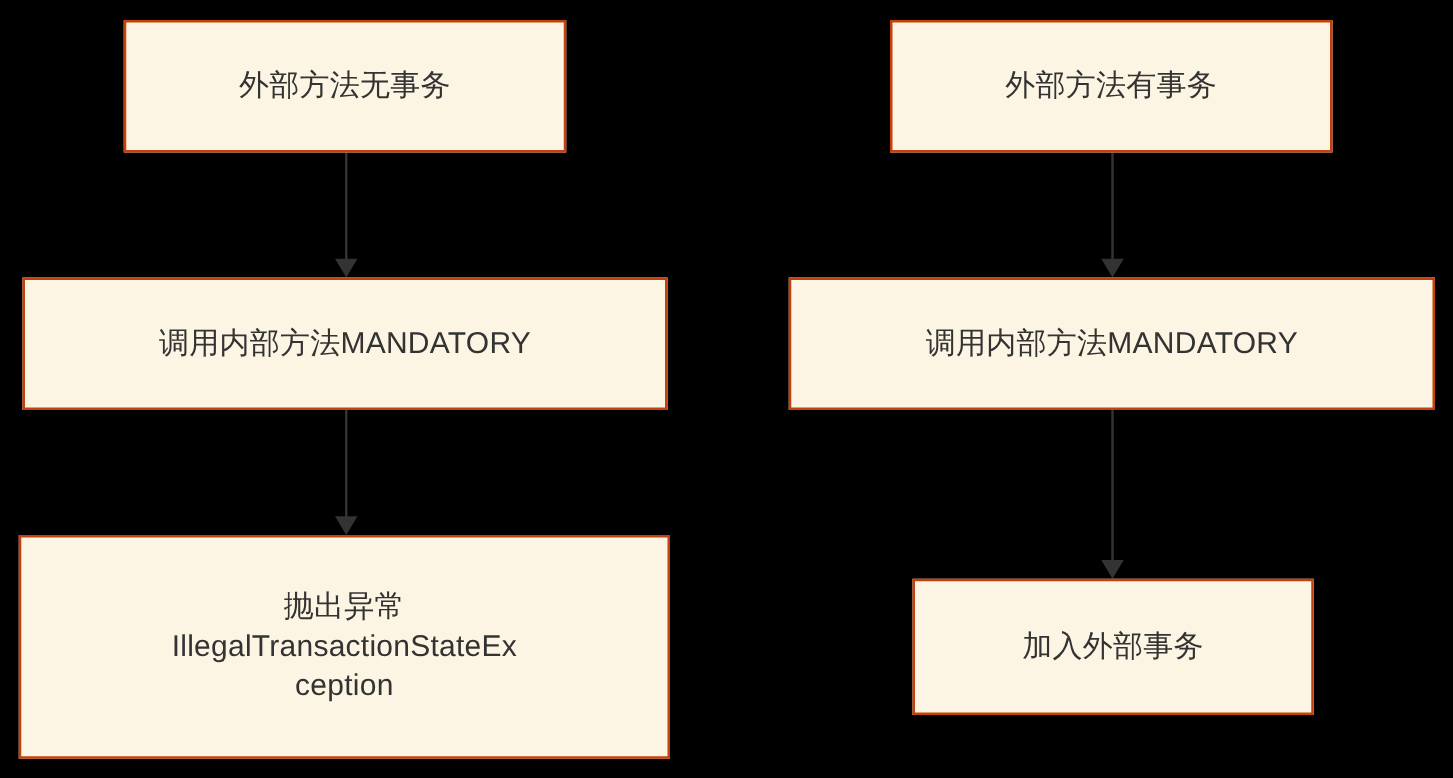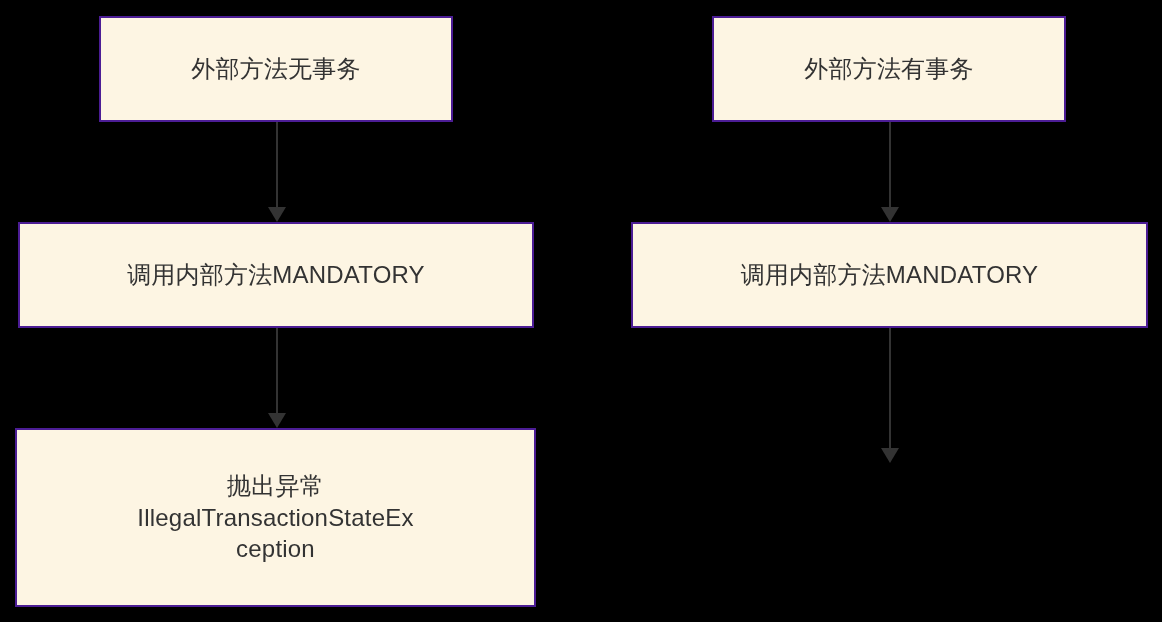--- a/index.html
+++ b/index.html
@@ -12,21 +12,21 @@
     width: 1162px;
     height: 622px;
     background: #000000;
     overflow: hidden;
     font-family: "Liberation Sans", "DejaVu Sans", sans-serif;
   }
   .node {
     position: absolute;
     box-sizing: border-box;
     background: #fdf5e3;
-    border: 2px solid #4c1d95;
+    border: 2px solid #c2410c;
     display: flex;
     align-items: center;
     justify-content: center;
     text-align: center;
   }
   .node-label {
     color: #333333;
     font-size: 24px;
     line-height: 1.32;
     letter-spacing: 0.2px;
@@ -99,14 +99,17 @@
   <div class="node" style="left:15px; top:428px; width:521px; height:179px;">
     <span class="node-label">抛出异常
 IllegalTransactionStateEx
 ception</span>
   </div>
 
   <div class="node" style="left:631px; top:222px; width:517px; height:106px;">
     <span class="node-label">调用内部方法MANDATORY</span>
   </div>
 
+  <div class="node" style="left:730px; top:463px; width:321px; height:109px;">
+    <span class="node-label">加入外部事务</span>
+  </div>
 
 </div>
 
 </body></html>

